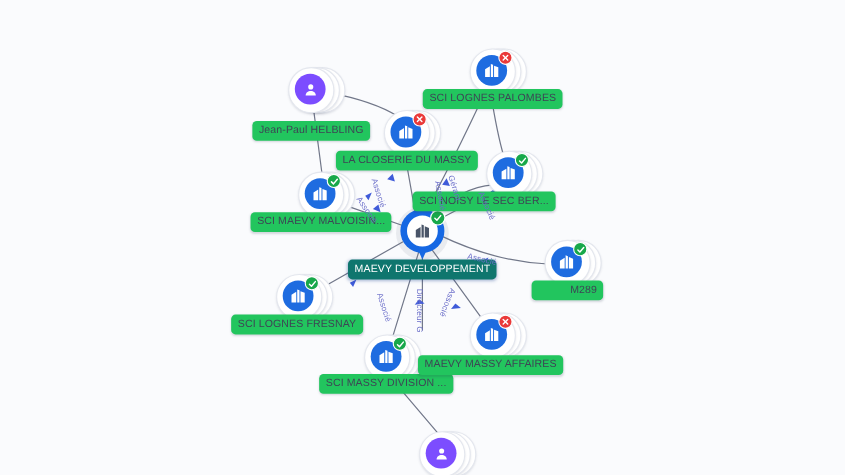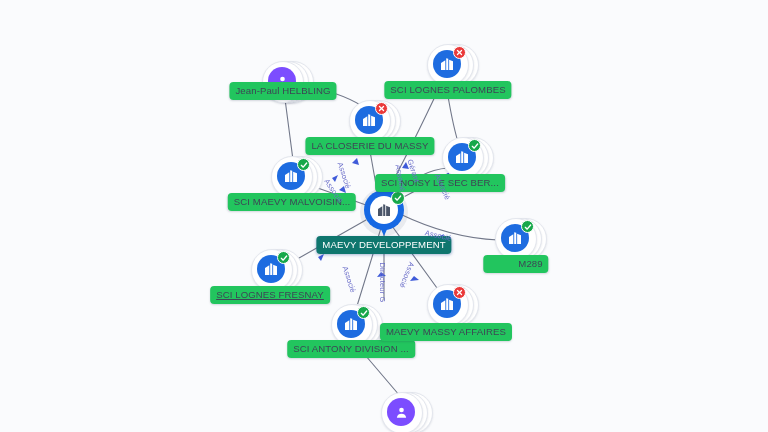--- a/index.html
+++ b/index.html
@@ -206,21 +206,21 @@
           <i class="s2"></i>
           <i class="s1"></i>
           <span class="disc person">
             <svg width="15" height="15" viewBox="0 0 24 24" fill="#ffffff">
               <circle cx="12" cy="8" r="3.7"></circle>
               <path d="M4.6 20.5c0-4.1 3.3-6.6 7.4-6.6s7.4 2.5 7.4 6.6H4.6z"></path>
             </svg>
           </span>
         </span>
       </div>
-      <div class="nlabel" style="left: 283px; top: 82px;">Jean-Paul HELBLING</div>
+      <div class="nlabel" style="left: 283px; top: 110px;">Jean-Paul HELBLING</div>
       <div class="node" style="left: 370px; top: 120px;">
         <span class="stack">
           <i class="s3"></i>
           <i class="s2"></i>
           <i class="s1"></i>
           <span class="disc">
             <svg width="16" height="16" viewBox="0 0 24 24" fill="#ffffff">
               <path d="M3 21V10.5L9.5 6.5V21H3Z"></path>
               <path d="M10.8 21V3.2l3.1 1.1V21h-3.1z"></path>
               <path d="M15.2 21V5.6L21 7.8V21h-5.8z"></path>
@@ -328,41 +328,41 @@
               <path d="M15.2 21V5.6L21 7.8V21h-5.8z"></path>
             </svg>
           </span>
           <span class="badge ok">
             <svg width="8" height="8" viewBox="0 0 24 24" fill="none" stroke="#ffffff" stroke-width="4" stroke-linecap="round" stroke-linejoin="round">
               <polyline points="4,13 9.5,18.5 20,6"></polyline>
             </svg>
           </span>
         </span>
       </div>
-      <div class="nlabel" style="left: 270px; top: 286px; text-decoration: underline;">SCI LOGNES FRESNAY</div>
+      <div class="nlabel" style="left: 270px; top: 286px;">SCI LOGNES FRESNAY</div>
       <div class="node" style="left: 352px; top: 324px;">
         <span class="stack">
           <i class="s3"></i>
           <i class="s2"></i>
           <i class="s1"></i>
           <span class="disc">
             <svg width="16" height="16" viewBox="0 0 24 24" fill="#ffffff">
               <path d="M3 21V10.5L9.5 6.5V21H3Z"></path>
               <path d="M10.8 21V3.2l3.1 1.1V21h-3.1z"></path>
               <path d="M15.2 21V5.6L21 7.8V21h-5.8z"></path>
             </svg>
           </span>
           <span class="badge ok">
             <svg width="8" height="8" viewBox="0 0 24 24" fill="none" stroke="#ffffff" stroke-width="4" stroke-linecap="round" stroke-linejoin="round">
               <polyline points="4,13 9.5,18.5 20,6"></polyline>
             </svg>
           </span>
         </span>
       </div>
-      <div class="nlabel" style="left: 351px; top: 340px;">SCI ANTONY DIVISION ...</div>
+      <div class="nlabel" style="left: 351px; top: 340px;">SCI MASSY DIVISION ...</div>
       <div class="node" style="left: 448px; top: 304px;">
         <span class="stack">
           <i class="s3"></i>
           <i class="s2"></i>
           <i class="s1"></i>
           <span class="disc">
             <svg width="16" height="16" viewBox="0 0 24 24" fill="#ffffff">
               <path d="M3 21V10.5L9.5 6.5V21H3Z"></path>
               <path d="M10.8 21V3.2l3.1 1.1V21h-3.1z"></path>
               <path d="M15.2 21V5.6L21 7.8V21h-5.8z"></path>

